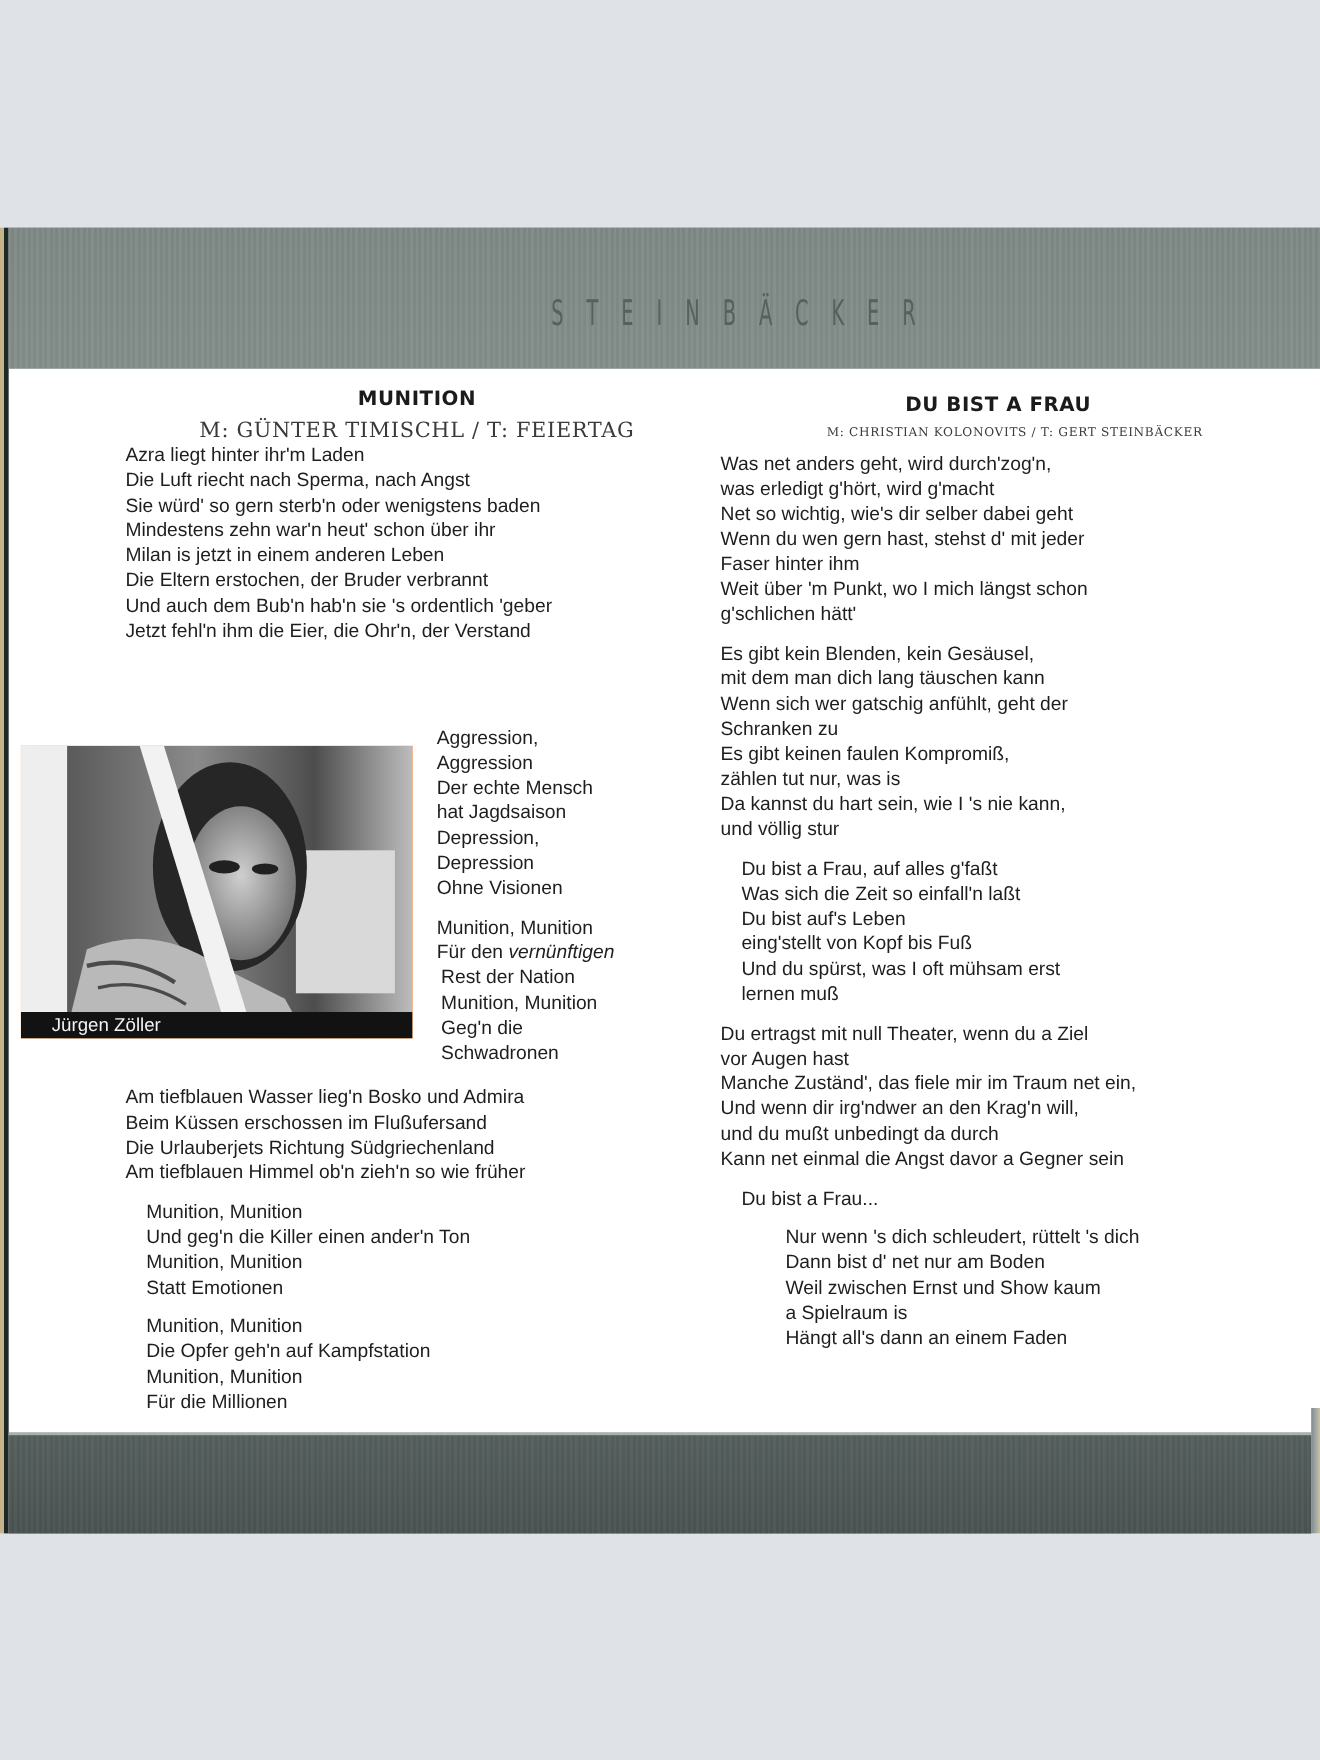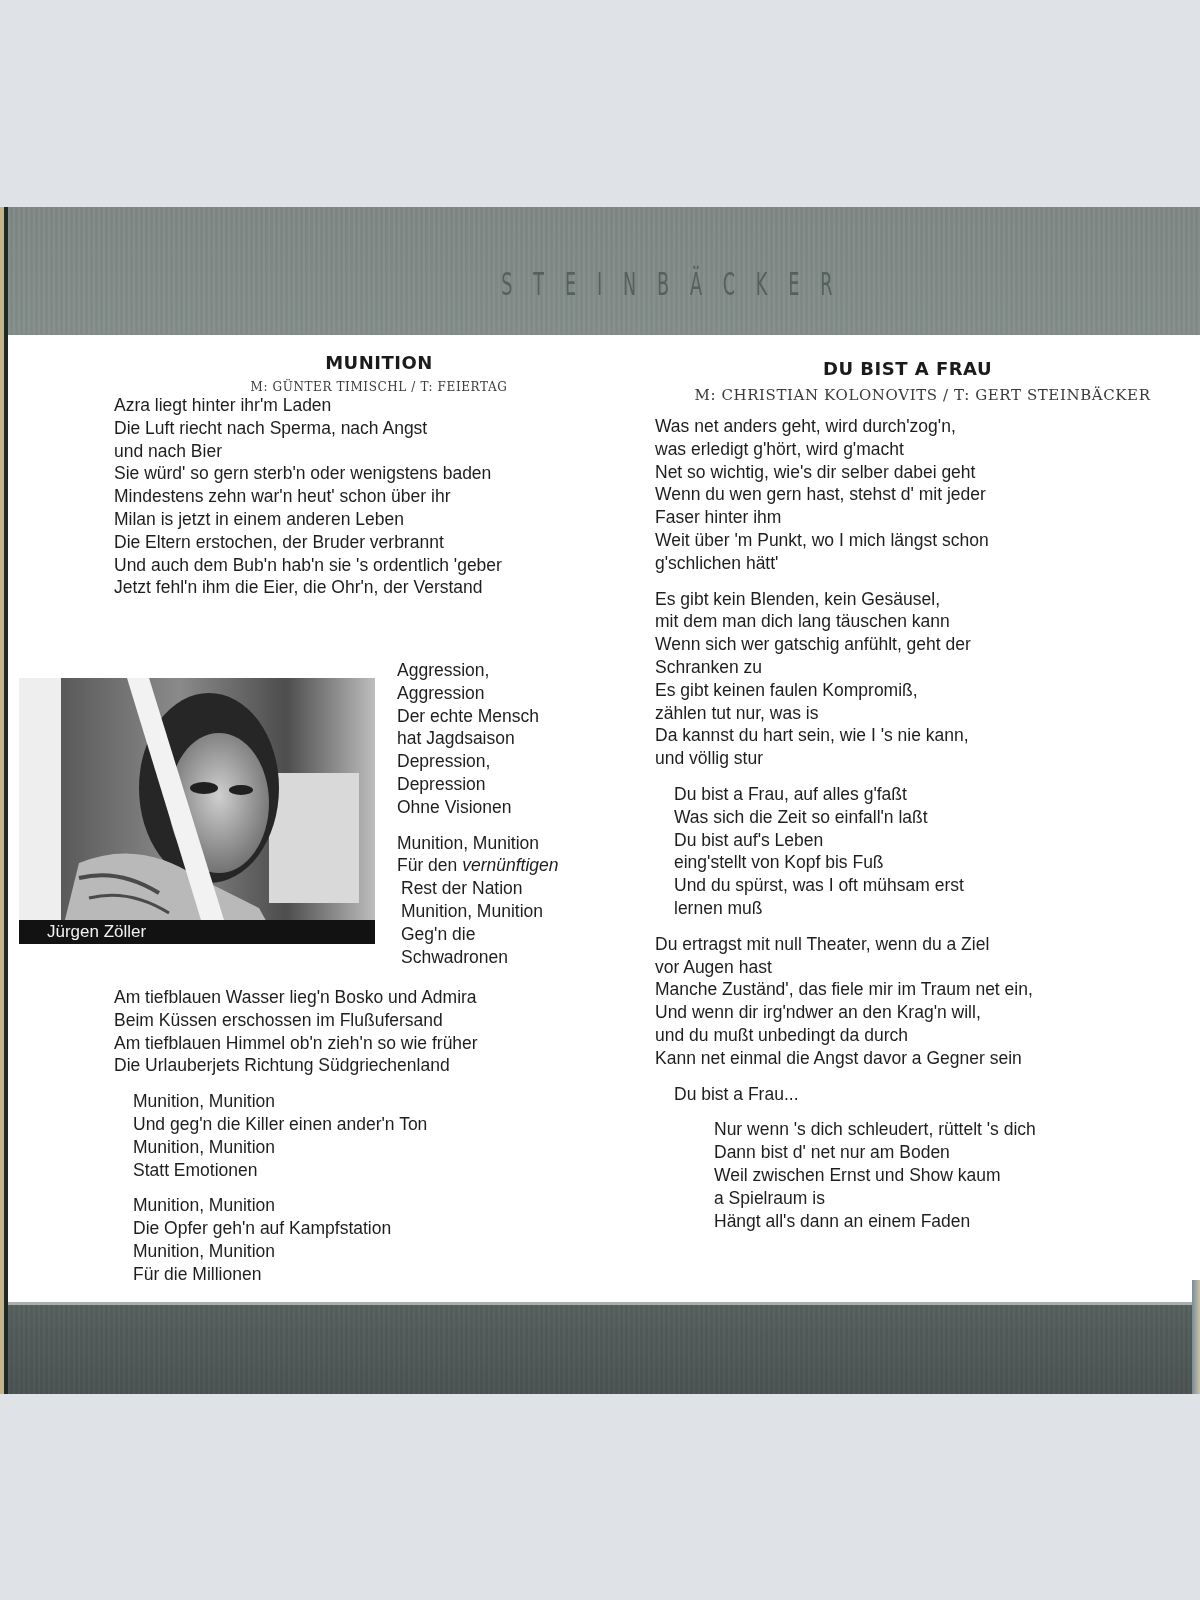--- a/index.html
+++ b/index.html
@@ -64,21 +64,21 @@
       font-family: "DejaVu Sans", sans-serif;
       font-weight: bold;
       font-size: 18px;
       text-align: center;
       letter-spacing: 0.5px;
       color: #1b1b1b;
       margin: 0;
     }
     .credits {
       font-family: "DejaVu Serif", serif;
-      font-size: 12px;
+      font-size: 19px;
       text-align: center;
       letter-spacing: 0.6px;
       color: #3a3a3a;
       margin: 6px 0 0 0;
       text-transform: uppercase;
     }
     .stanza { margin: 0; }
     .line {
       font-size: 17.5px;
       line-height: 22.8px;
@@ -115,21 +115,20 @@
   <div class="band-top-title">STEINBÄCKER</div>
 </div>
 
 <div class="col col-left">
   <h2 class="song-title" style="margin-top:-3px;">MUNITION</h2>
   <p class="credits" style="margin-top:7px;">M: Günter Timischl / T: Feiertag</p>
 
   <div class="stanza" style="">
     <div class="line">Azra liegt hinter ihr'm Laden</div>
     <div class="line">Die Luft riecht nach Sperma, nach Angst</div>
-    <div class="line">und nach Bier</div>
     <div class="line">Sie würd' so gern sterb'n oder wenigstens baden</div>
     <div class="line">Mindestens zehn war'n heut' schon über ihr</div>
   </div>
 
   <div class="stanza" style="">
     <div class="line">Milan is jetzt in einem anderen Leben</div>
     <div class="line">Die Eltern erstochen, der Bruder verbrannt</div>
     <div class="line" style="width:518px;overflow:hidden;">Und auch dem Bub'n hab'n sie 's ordentlich 'geber</div>
     <div class="line">Jetzt fehl'n ihm die Eier, die Ohr'n, der Verstand</div>
   </div>
@@ -182,40 +181,40 @@
     <div class="line" style="padding-left:4px;">Munition, Munition</div>
     <div class="line" style="padding-left:4px;">Geg'n die</div>
     <div class="line" style="padding-left:4px;">Schwadronen</div>
   </div>
 </div>
 
 <div class="col" style="left:114px; top:986px; width:530px;">
   <div class="stanza">
     <div class="line">Am tiefblauen Wasser lieg'n Bosko und Admira</div>
     <div class="line">Beim Küssen erschossen im Flußufersand</div>
+    <div class="line">Die Urlauberjets Richtung Südgriechenland</div>
     <div class="line">Am tiefblauen Himmel ob'n zieh'n so wie früher</div>
-    <div class="line">Die Urlauberjets Richtung Südgriechenland</div>
   </div>
   <div class="stanza" style="margin-top:13px; padding-left:19px;">
     <div class="line">Munition, Munition</div>
     <div class="line">Und geg'n die Killer einen ander'n Ton</div>
     <div class="line">Munition, Munition</div>
     <div class="line">Statt Emotionen</div>
   </div>
   <div class="stanza" style="margin-top:13px; padding-left:19px;">
     <div class="line">Munition, Munition</div>
     <div class="line">Die Opfer geh'n auf Kampfstation</div>
     <div class="line">Munition, Munition</div>
     <div class="line">Für die Millionen</div>
   </div>
 </div>
 
 <div class="col col-right">
   <h2 class="song-title" style="padding-right:30px;">DU BIST A FRAU</h2>
-  <p class="credits" style="margin-top:7px; font-size:15px;">M: Christian Kolonovits / T: Gert Steinbäcker</p>
+  <p class="credits" style="margin-top:7px; font-size:11px;">M: Christian Kolonovits / T: Gert Steinbäcker</p>
 
   <div class="stanza" style="margin-top:11px;">
     <div class="line">Was net anders geht, wird durch'zog'n,</div>
     <div class="line">was erledigt g'hört, wird g'macht</div>
     <div class="line">Net so wichtig, wie's dir selber dabei geht</div>
     <div class="line">Wenn du wen gern hast, stehst d' mit jeder</div>
     <div class="line">Faser hinter ihm</div>
     <div class="line">Weit über 'm Punkt, wo I mich längst schon</div>
     <div class="line">g'schlichen hätt'</div>
   </div>

